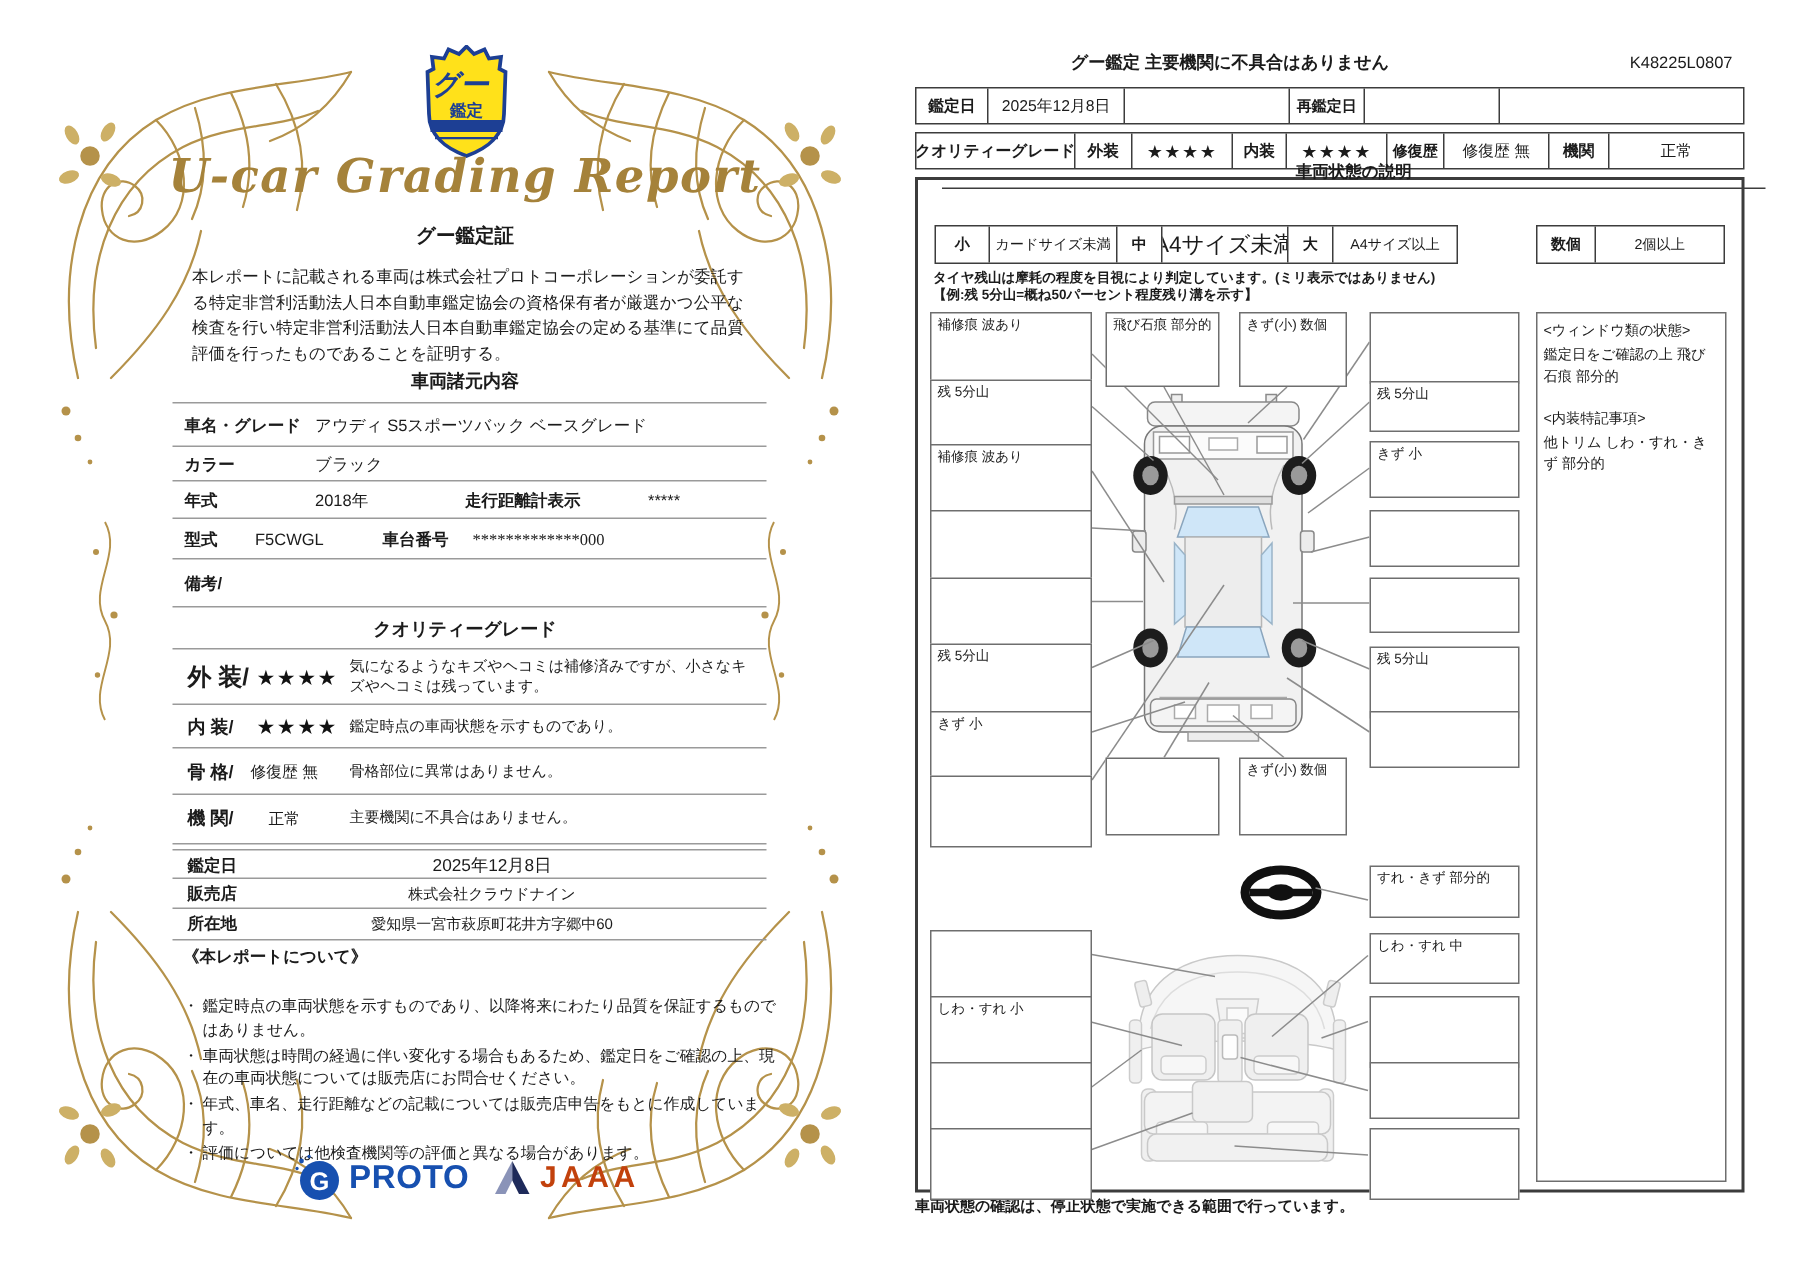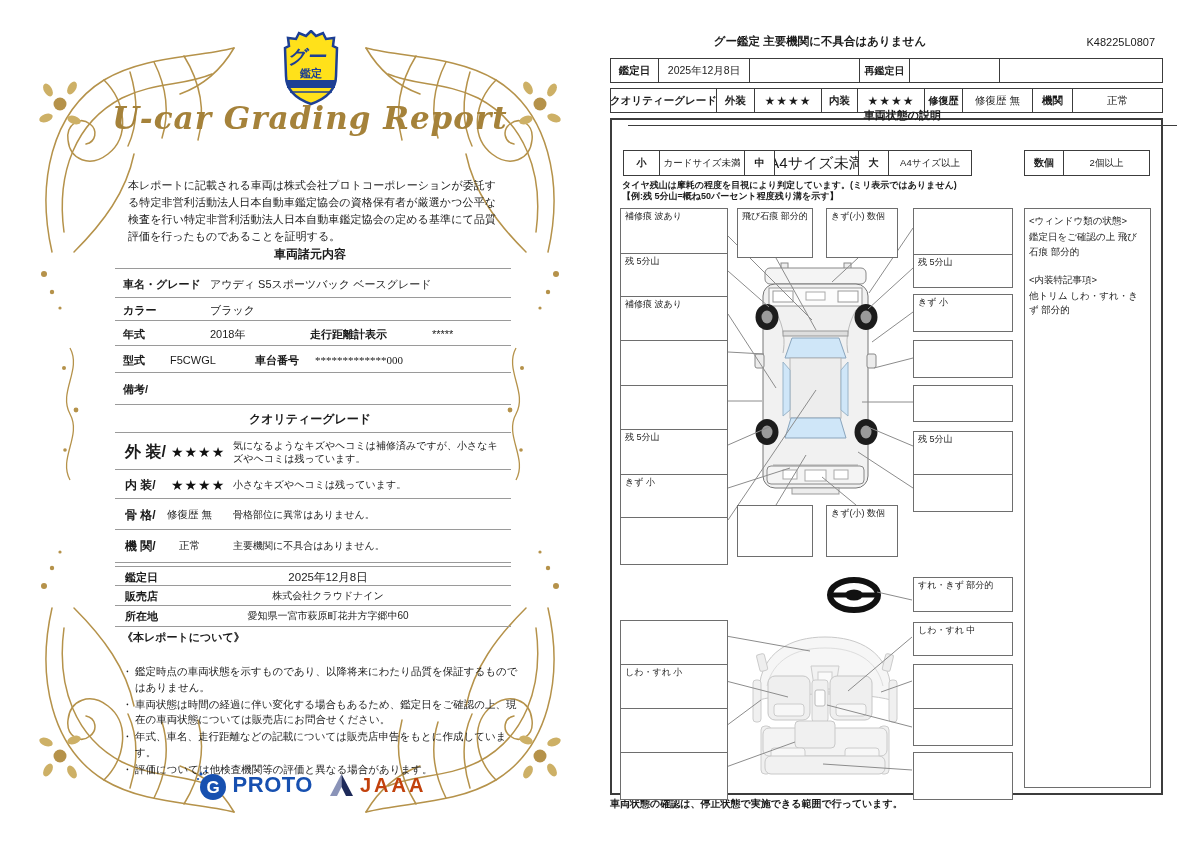--- a/index.html
+++ b/index.html
@@ -73,20 +73,21 @@
     <text x="29" y="33" font-size="19" font-weight="bold" fill="#1d3f94" text-anchor="middle" transform="skewX(-6)">グー</text>
     <text x="29" y="47" font-size="11" font-weight="bold" fill="#1d3f94" text-anchor="middle">鑑定</text>
     <path d="M5,50 L53,50 L53,58 L5,58 Z" fill="#1d3f94"></path>
     <path d="M8,62 L50,62" stroke="#1d3f94" stroke-width="1.5"></path>
   </svg>
 
   <div class="abs" style="left:90px;top:100px;width:440px;text-align:center;z-index:2;
               font-family:'DejaVu Serif','Liberation Serif',serif;font-style:italic;font-weight:700;
               font-size:31px;color:#a5823a;letter-spacing:1px;">U-car Grading Report</div>
 
+  <div class="abs c" style="left:90px;top:148px;width:440px;font-size:13px;font-weight:700;z-index:2;">グー鑑定証</div>
 
   <div class="abs" style="left:128px;top:177px;width:368px;font-size:11px;line-height:1.55;text-align:justify;z-index:2;">本レポートに記載される車両は株式会社プロトコーポレーションが委託する特定非営利活動法人日本自動車鑑定協会の資格保有者が厳選かつ公平な検査を行い特定非営利活動法人日本自動車鑑定協会の定める基準にて品質評価を行ったものであることを証明する。</div>
 
   <div class="secTitle" style="top:246px;z-index:2;">車両諸元内容</div>
 
   <div class="crow" style="top:268px;height:29px;z-index:2;">
     <span class="cspan bold" style="left:8px;">車名・グレード</span>
     <span class="cspan" style="left:95px;">アウディ S5スポーツバック ベースグレード</span>
   </div>
   <div class="crow" style="top:297px;height:23px;z-index:2;">
@@ -112,21 +113,21 @@
   <div class="secTitle" style="top:411px;z-index:2;">クオリティーグレード</div>
 
   <div class="crow" style="top:432px;height:37px;z-index:2;">
     <span class="cspan bold" style="left:10px;font-size:16px;">外 装/</span>
     <span class="cspan stars" style="left:56px;">★★★★</span>
     <span class="cdesc">気になるようなキズやヘコミは補修済みですが、小さなキズやヘコミは残っています。</span>
   </div>
   <div class="crow" style="top:469px;height:29px;z-index:2;">
     <span class="cspan bold" style="left:10px;font-size:12px;">内 装/</span>
     <span class="cspan stars" style="left:56px;">★★★★</span>
-    <span class="cdesc">小さなキズやヘコミは残っています。</span>
+    <span class="cdesc">鑑定時点の車両状態を示すものであり。</span>
   </div>
   <div class="crow" style="top:498px;height:31px;z-index:2;">
     <span class="cspan bold" style="left:10px;font-size:12px;">骨 格/</span>
     <span class="cspan" style="left:52px;font-size:10.5px;">修復歴 無</span>
     <span class="cdesc">骨格部位に異常はありません。</span>
   </div>
   <div class="crow bb" style="top:529px;height:32px;z-index:2;">
     <span class="cspan bold" style="left:10px;font-size:12px;">機 関/</span>
     <span class="cspan" style="left:64px;font-size:10.5px;">正常</span>
     <span class="cdesc">主要機関に不具合はありません。</span>

